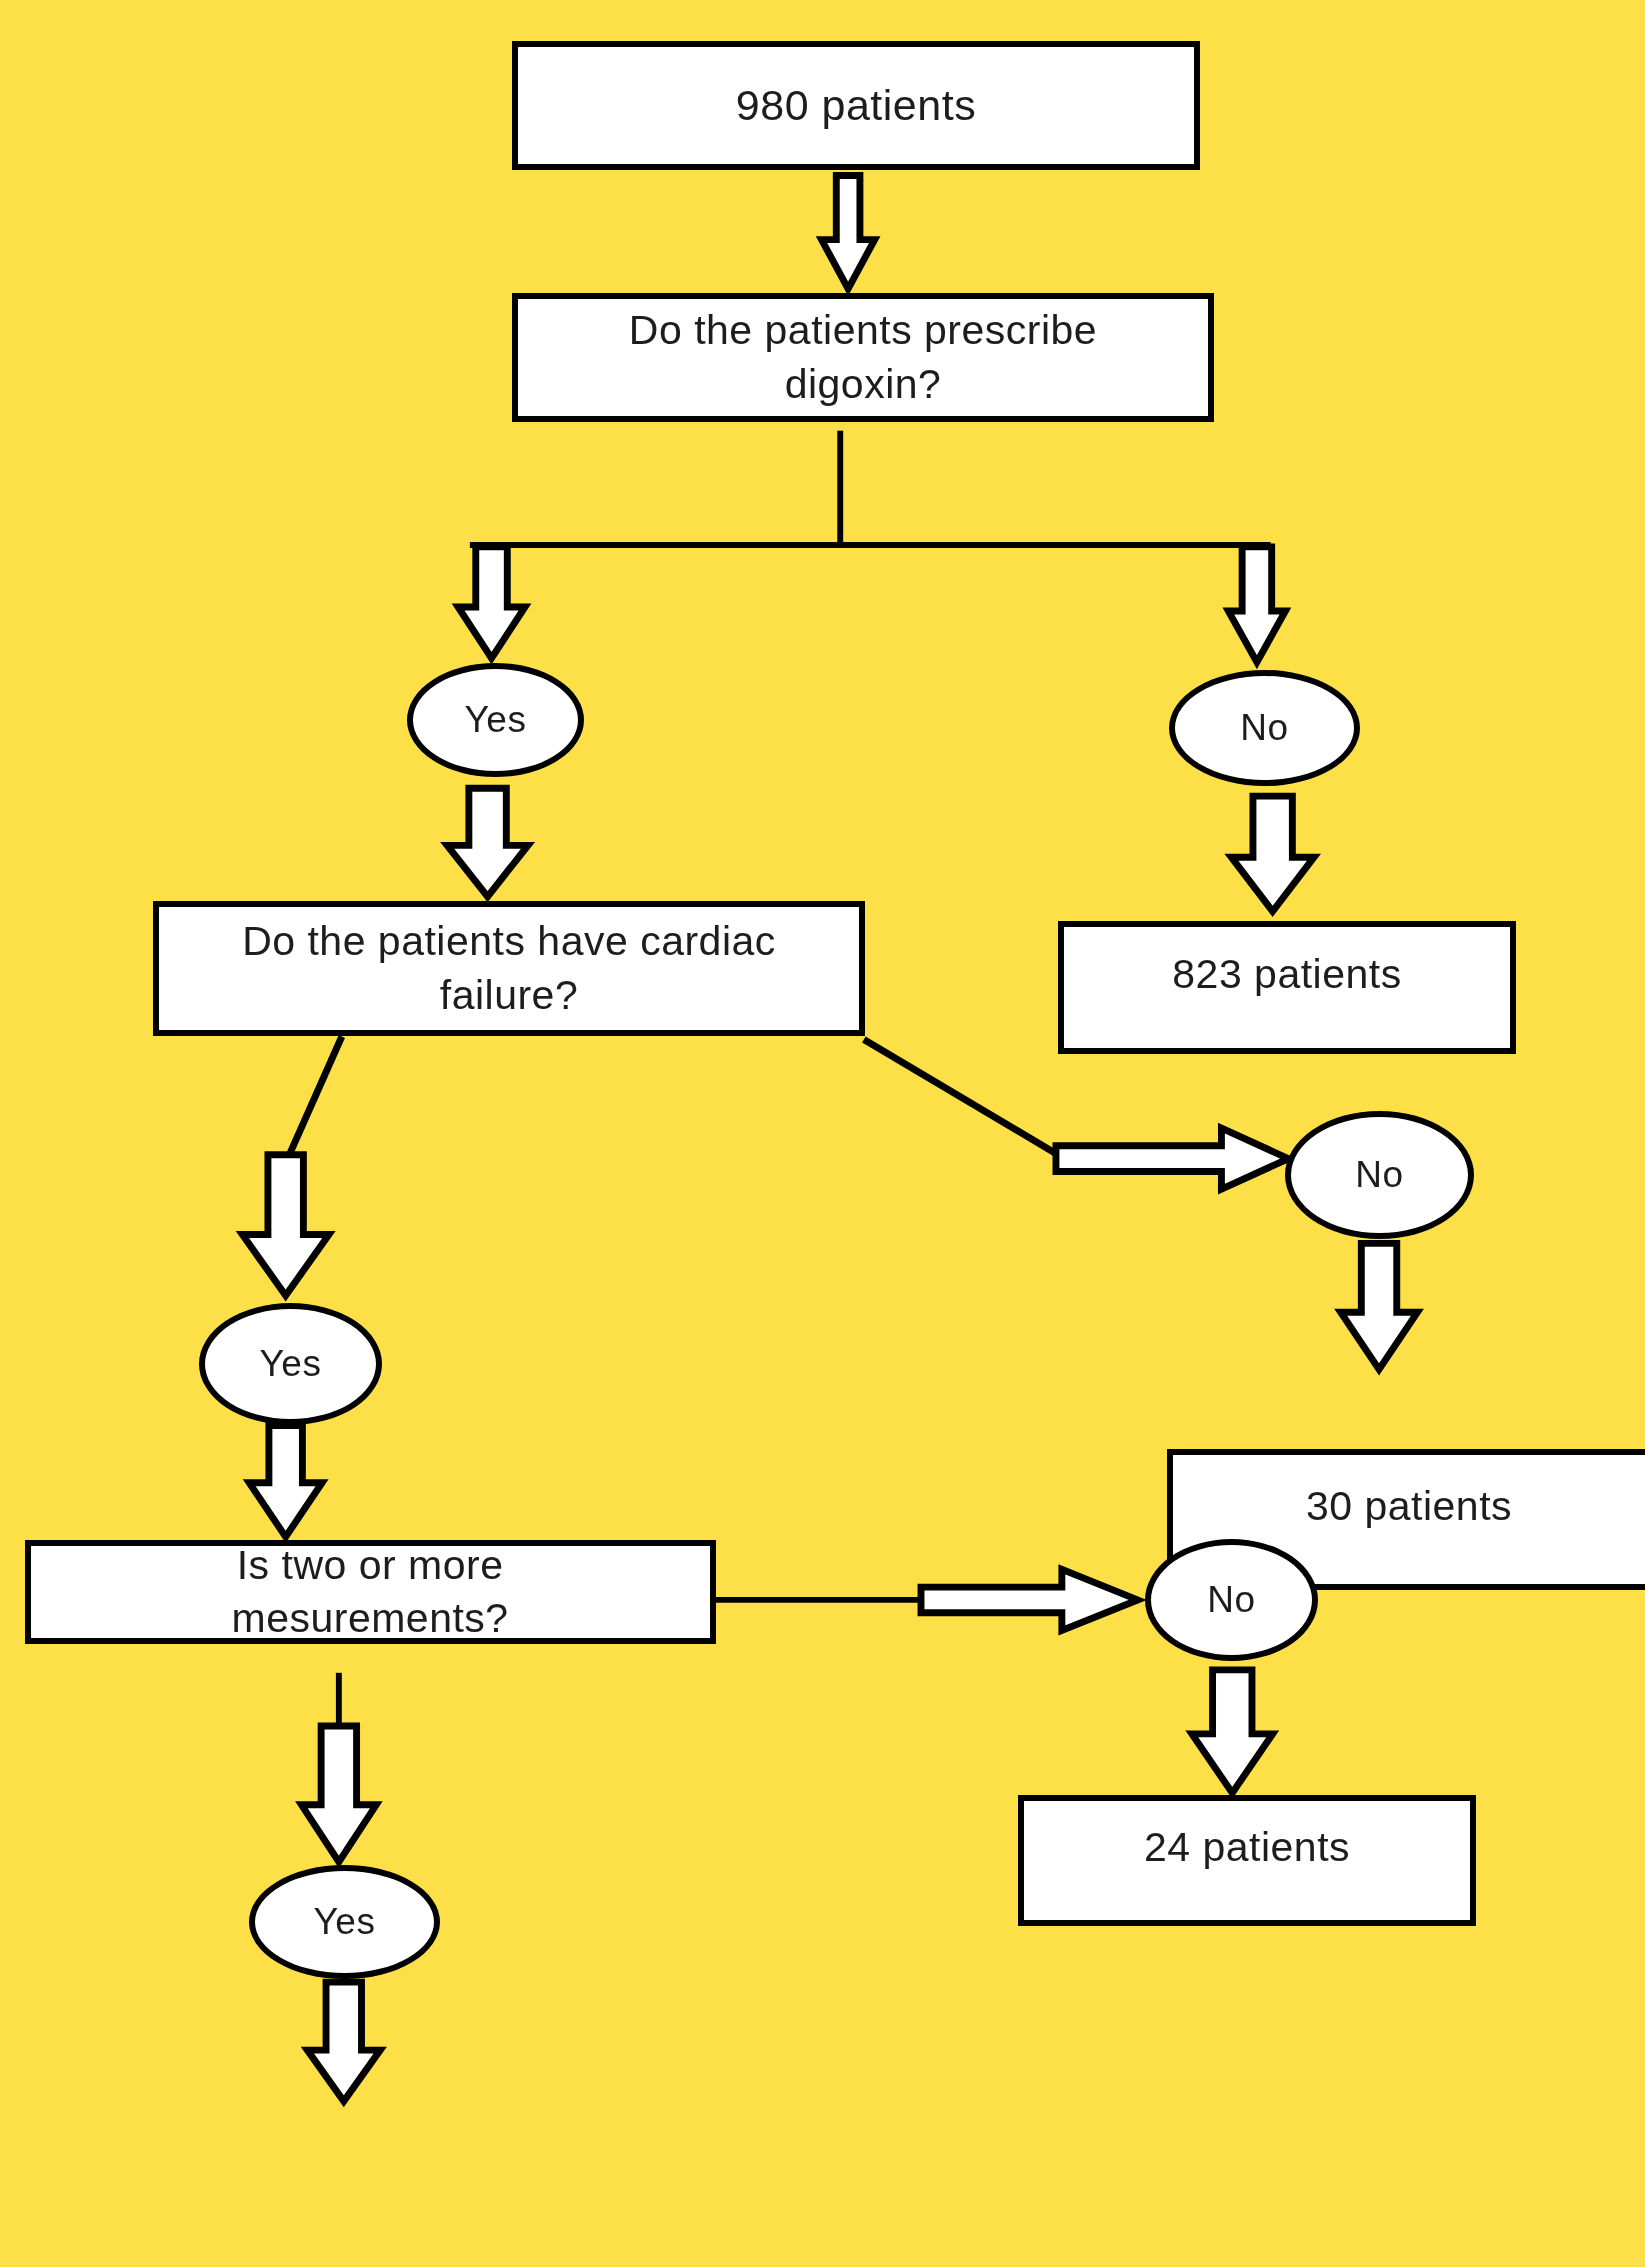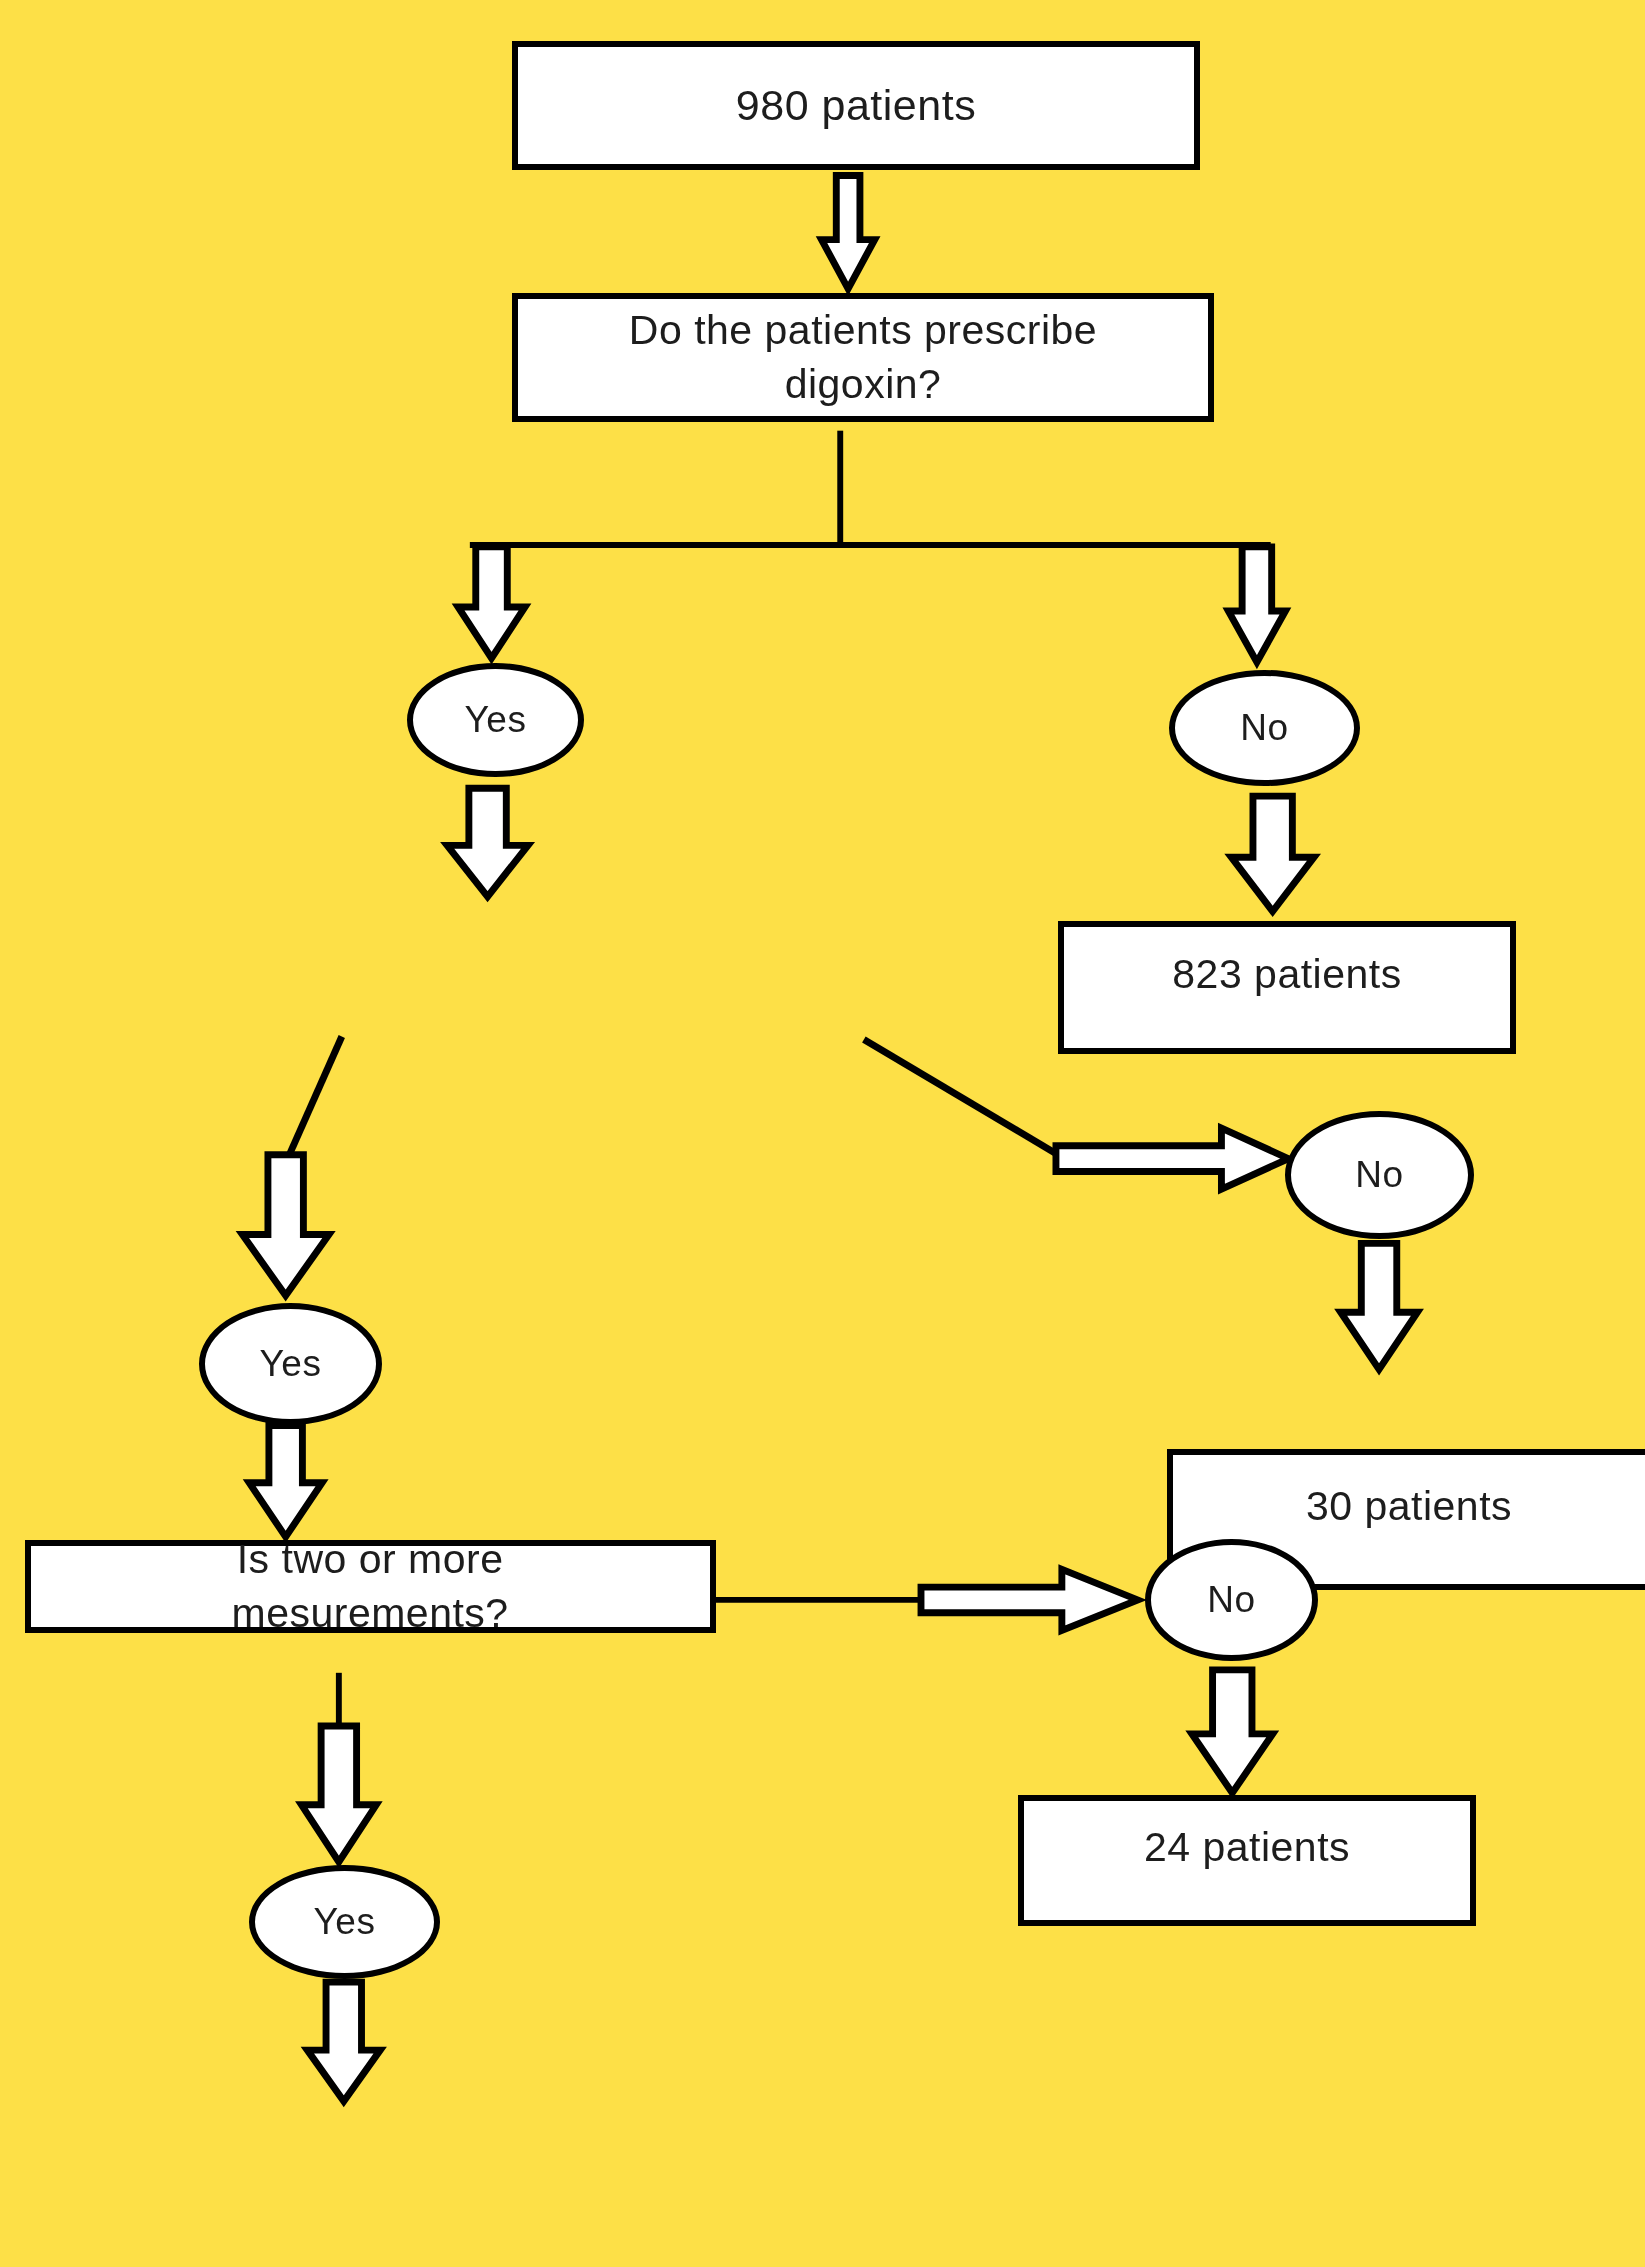--- a/index.html
+++ b/index.html
@@ -98,38 +98,41 @@
   </div>
 
   <div class="node ellipse" style="left:407px; top:663px; width:177px; height:114px;">
     <span>Yes</span>
   </div>
 
   <div class="node ellipse" style="left:1169px; top:670px; width:191px; height:116px;">
     <span>No</span>
   </div>
 
+  <div class="node rect" style="left:153px; top:901px; width:712px; height:135px;">
+    <span class="wrap-mid">Do the patients have cardiac failure?</span>
+  </div>
 
   <div class="node rect count" style="left:1058px; top:921px; width:458px; height:133px;">
     <span>823 patients</span>
   </div>
 
   <div class="node ellipse" style="left:199px; top:1303px; width:183px; height:122px;">
     <span>Yes</span>
   </div>
 
   <div class="node ellipse" style="left:1285px; top:1111px; width:189px; height:128px;">
     <span>No</span>
   </div>
 
   <div class="node rect count" style="left:1167px; top:1449px; width:484px; height:141px;">
     <span>30 patients</span>
   </div>
 
-  <div class="node rect" style="left:24.6px; top:1540px; width:691px; height:93px;">
+  <div class="node rect" style="left:24.6px; top:1540px; width:691px; height:104px;">
     <span class="wrap-narrow">Is two or more mesurements?</span>
   </div>
 
   <div class="node ellipse" style="left:1145px; top:1539px; width:173px; height:122px;">
     <span>No</span>
   </div>
 
   <div class="node rect count" style="left:1018px; top:1795px; width:458px; height:131px;">
     <span>24 patients</span>
   </div>

